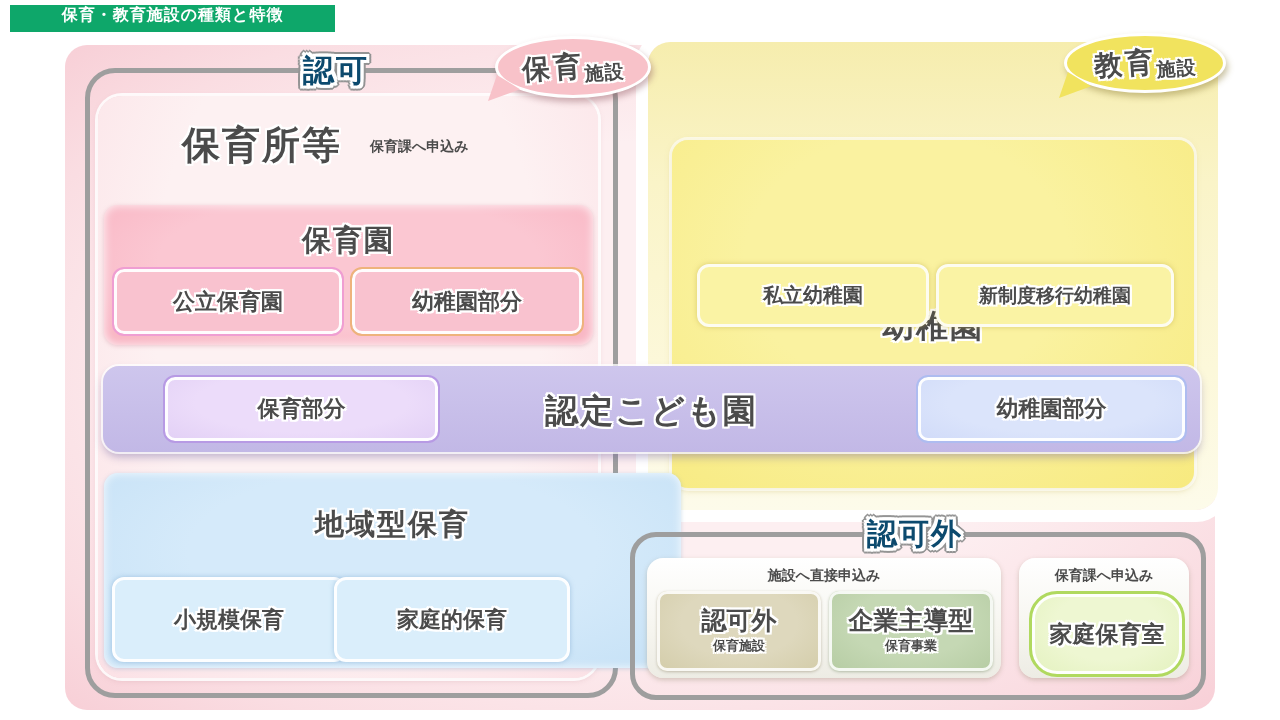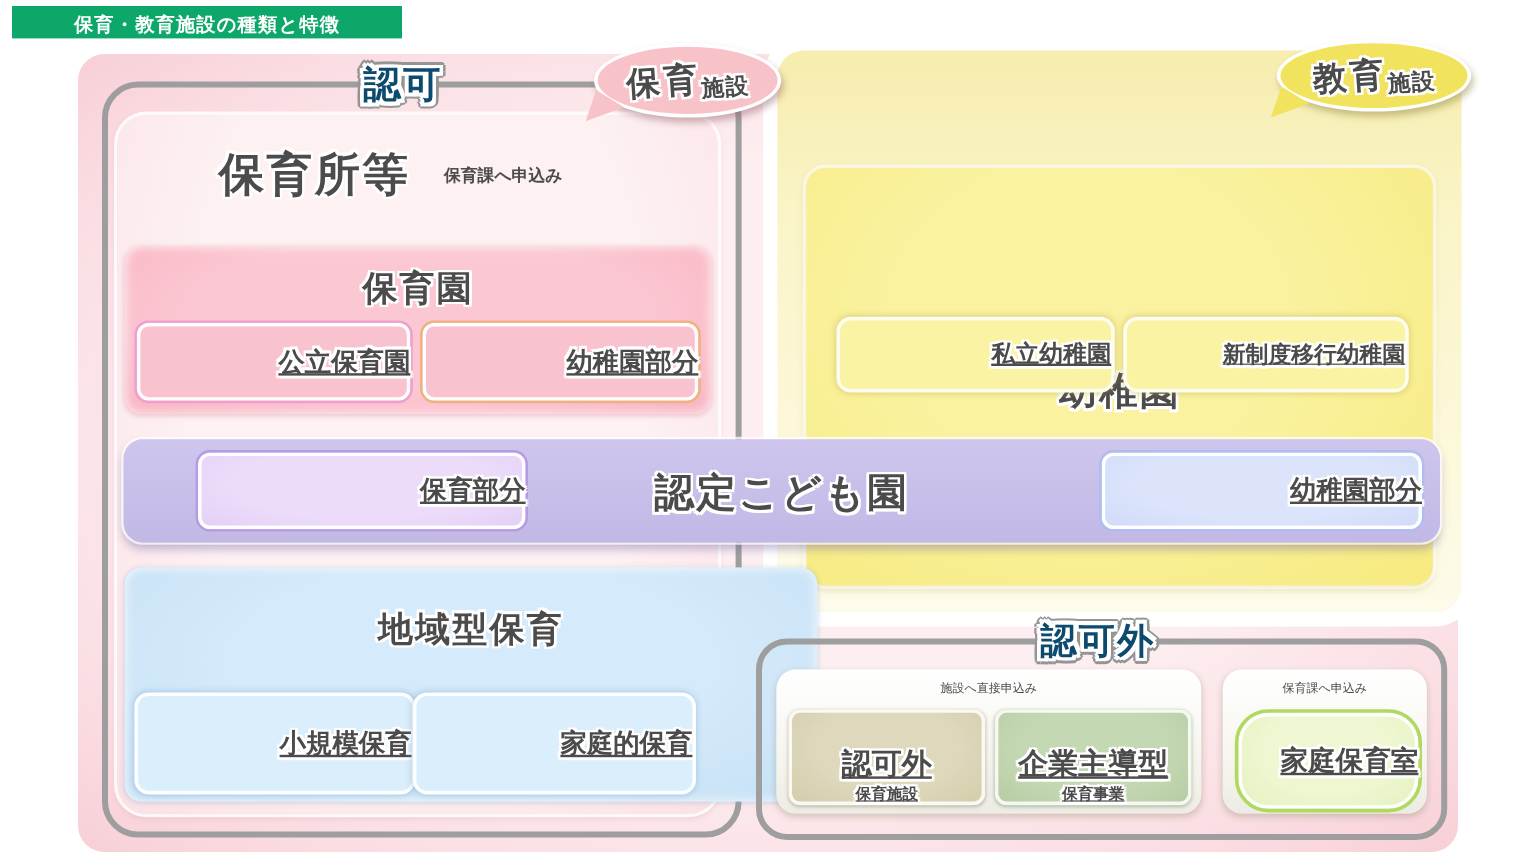--- a/index.html
+++ b/index.html
@@ -1,19 +1,19 @@
 <!DOCTYPE html>
 <html><head>
 <meta charset="utf-8">
 <style>
   html,body{margin:0;padding:0;background:#fff;}
   .stage{position:relative;width:1280px;height:720px;background:#fff;overflow:hidden;
          font-family:"DejaVu Sans","Liberation Sans",sans-serif;color:#4b4b4b;}
   .abs{position:absolute;}
-  .flexc{display:flex;align-items:flex-end;justify-content:center;}
+  .flexc{display:flex;align-items:flex-start;justify-content:center;}
   .col{flex-direction:column;}
   
   .dk{color:#4b4b4b;font-weight:bold;
       text-shadow:-2px -2px 0 #fff,2px -2px 0 #fff,-2px 2px 0 #fff,2px 2px 0 #fff,
                   -2px 0 0 #fff,2px 0 0 #fff,0 -2px 0 #fff,0 2px 0 #fff;}
   
   .sticker{color:#0c4a6e;font-weight:bold;letter-spacing:2px;
       text-shadow:-2px -2px 0 #fff,2px -2px 0 #fff,-2px 2px 0 #fff,2px 2px 0 #fff,
                   -3px 0 0 #fff,3px 0 0 #fff,0 -3px 0 #fff,0 3px 0 #fff,
                   -3px -3px 0 #fff,3px -3px 0 #fff,-3px 3px 0 #fff,3px 3px 0 #fff,
@@ -33,39 +33,39 @@
   .hoikusho-box{left:98px;top:96px;width:500px;height:582px;border-radius:24px;z-index:4;
       background:radial-gradient(ellipse at 50% 35%,#fdf1f2 55%,#fbdfe4 105%);
       box-shadow:0 0 0 3px rgba(255,255,255,.85),0 2px 6px rgba(190,130,140,.35);}
   .hoikuen-box{left:6px;top:109px;width:489px;height:140px;border-radius:14px;
       background:radial-gradient(ellipse at 50% 40%,#fbc7d2 55%,#f8aebd 110%);
       box-shadow:inset 0 0 10px rgba(255,255,255,.85),0 1px 4px rgba(200,120,140,.35);}
   .chiiki-box{left:6px;top:377px;width:577px;height:195px;border-radius:14px;
       background:radial-gradient(ellipse at 50% 40%,#d5eafa 50%,#c2dff5 110%);
       box-shadow:inset 0 0 10px rgba(255,255,255,.85),0 1px 4px rgba(120,160,200,.35);}
   .box-title{left:0;width:100%;text-align:center;}
-  .pill{position:absolute;border-radius:12px;display:flex;align-items:center;justify-content:flex-end;text-decoration:underline;}
+  .pill{position:absolute;border-radius:12px;display:flex;align-items:center;justify-content:center;}
   .pill-pink{background:#f9c2cf;box-shadow:inset 0 0 0 3px rgba(255,255,255,.95);}
   .pill-blue{background:#daeefb;border:3px solid #fdfeff;box-shadow:0 0 5px rgba(120,165,205,.55);}
   .pill-yel{background:#faf3a4;border:3px solid #fdfcf0;box-shadow:0 0 5px rgba(190,170,70,.5);}
   .kodomoen-band{left:103px;top:366px;width:1097px;height:86px;border-radius:16px;z-index:10;
       background:linear-gradient(180deg,#cec6ed,#c2b8e6);
       box-shadow:0 0 0 2px rgba(255,255,255,.75),0 5px 8px rgba(115,100,160,.45);}
   .pill-purple{background:radial-gradient(ellipse at 50% 40%,#ecdcfa 55%,#dfccf4 110%);
       border:2px solid #b79ae4;box-shadow:inset 0 0 0 3px rgba(255,255,255,.95);margin-left:43px;}
   .pill-peri{background:radial-gradient(ellipse at 50% 40%,#dbe4fb 55%,#cdd8f8 110%);
       border:2px solid #aebcf0;box-shadow:inset 0 0 0 3px rgba(255,255,255,.95);}
   .youchien-box{left:672px;top:140px;width:522px;height:348px;border-radius:16px;z-index:3;
       background:radial-gradient(ellipse at 45% 35%,#faf2a0 40%,#f7e97c 105%);
       box-shadow:0 0 0 3px rgba(255,255,255,.6),0 2px 6px rgba(195,178,85,.5);}
   .unlicensed-frame{left:630px;top:532px;width:566px;height:158px;border-radius:26px;z-index:4;}
   .wpanel{position:absolute;border-radius:16px;
       background:linear-gradient(180deg,#ffffff 0%,#f6f5ef 60%,#edece4 100%);
       box-shadow:0 2px 5px rgba(150,140,115,.4);}
-  .note{position:absolute;left:0;width:100%;text-align:center;font-size:10px;font-weight:normal;color:#4b4b4b;}
+  .note{position:absolute;left:0;width:100%;text-align:center;font-size:14px;font-weight:bold;color:#4b4b4b;}
   .pill-tan{background:radial-gradient(ellipse at 50% 40%,#ded8bd 50%,#d1caa5 110%);
       box-shadow:inset 0 0 0 3px rgba(255,255,255,.85),0 1px 3px rgba(120,110,80,.4);border-radius:10px;}
   .pill-grn{background:radial-gradient(ellipse at 50% 40%,#c5d8b4 50%,#b2c99f 110%);
       box-shadow:inset 0 0 0 3px rgba(255,255,255,.85),0 1px 3px rgba(90,115,75,.4);border-radius:10px;}
   .pill-lime{background:radial-gradient(ellipse at 50% 40%,#eef7d2 50%,#e1f0ba 110%);
       border:3px solid #b0d95f;box-shadow:inset 0 0 0 3px rgba(255,255,255,.95);border-radius:12px;}
   .bubble{position:absolute;border-radius:50%;border:3px solid #fff;z-index:12;
       display:flex;align-items:center;justify-content:center;}
   .bubble-care{left:495px;top:36px;width:150px;height:56px;background:#f8c2c9;
       box-shadow:2px 4px 6px rgba(145,90,100,.45);}
@@ -118,21 +118,21 @@
       <div class="pill pill-pink dk" style="left:246px;top:62px;width:230px;height:65px;font-size:22px;border:2px solid #eeb37c;">
         <span>幼稚園部分</span>
       </div>
     </div>
 
     <div class="abs chiiki-box">
       <div class="abs box-title dk" style="top:32px;font-size:29px;letter-spacing:2px;">地域型保育</div>
       <div class="pill pill-blue dk" style="left:8px;top:104px;width:228px;height:79px;font-size:22px;">
         <span>小規模保育</span>
       </div>
-      <div class="pill pill-blue dk" style="left:240px;top:104px;width:230px;height:79px;font-size:22px;">
+      <div class="pill pill-blue dk" style="left:230px;top:104px;width:230px;height:79px;font-size:22px;">
         <span>家庭的保育</span>
       </div>
     </div>
   </div>
 
   <div class="abs kodomoen-band">
     <div class="abs box-title dk" style="top:23px;font-size:33px;letter-spacing:2px;">認定こども園</div>
     <div class="pill pill-purple dk" style="left:17px;top:9px;width:273px;height:64px;font-size:22px;">
       <span>保育部分</span>
     </div>

